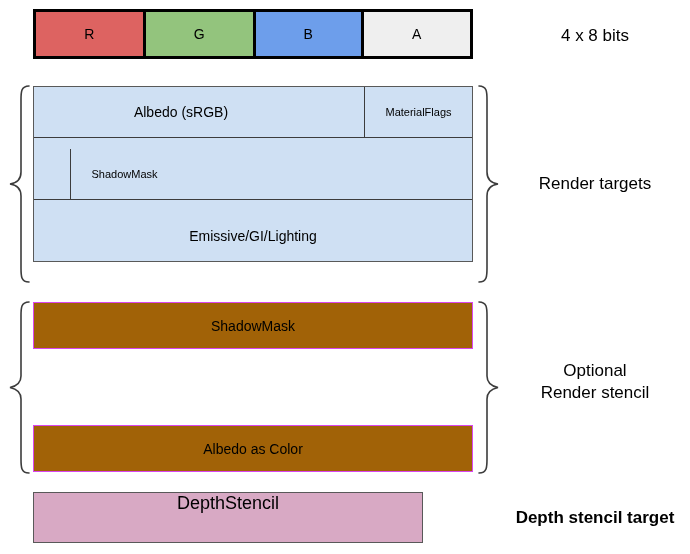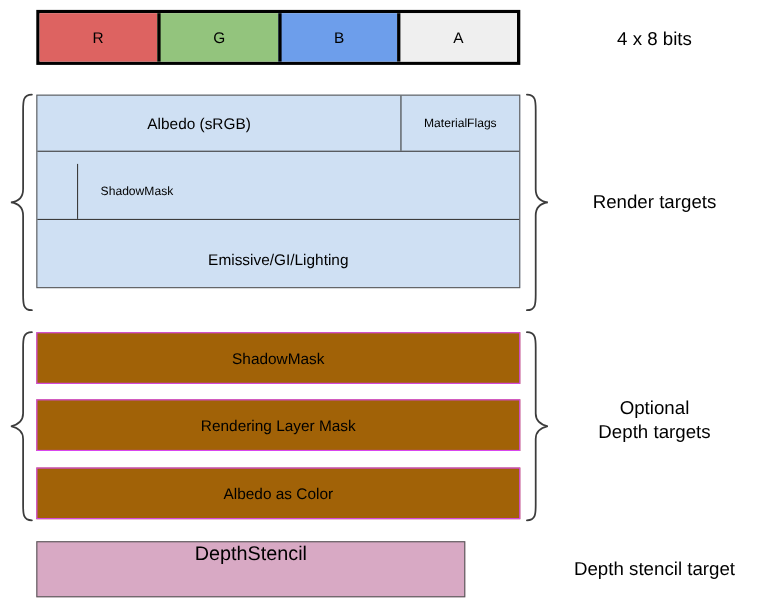--- a/index.html
+++ b/index.html
@@ -139,21 +139,21 @@
     position: absolute;
     text-align: center;
     font-size: 17px;
     line-height: 22px;
     color: #000000;
     white-space: pre-line;
   }
   .lbl-bits    { left: 505px; top: 25px;  width: 180px; }
   .lbl-rt      { left: 505px; top: 173px; width: 180px; }
   .lbl-opt     { left: 505px; top: 360px; width: 180px; }
-  .lbl-depth   { left: 500px; top: 507px; width: 190px; }
+  .lbl-depth   { left: 500px; top: 507px; width: 190px; font-weight: bold; }
 </style>
 </head>
 <body>
 
 <div class="canvas">
 
   <div class="rgba-bar">
     <div class="rgba-cell c-r">
       <span>R</span>
     </div>
@@ -199,35 +199,32 @@
 
   <div class="brace" style="left:6px; top:300px;">
     <svg width="26" height="175" viewBox="0 0 26 175" aria-hidden="true">
       <path d="M23 2 C15 2, 15 8, 15 16 L15 76 C15 83, 11 86, 4 87.5 C11 89, 15 92, 15 99 L15 159 C15 167, 15 173, 23 173" fill="none" stroke="#3c3c3c" stroke-width="1.6" stroke-linecap="round"></path>
     </svg>
   </div>
 
   <div class="optbox o1">
     <span>ShadowMask</span>
   </div>
-  <div class="optbox o2">
-    <span>Rendering Layer Mask</span>
-  </div>
   <div class="optbox o3">
     <span>Albedo as Color</span>
   </div>
 
   <div class="brace" style="left:476px; top:300px;">
     <svg width="26" height="175" viewBox="0 0 26 175" aria-hidden="true">
       <path d="M3 2 C11 2, 11 8, 11 16 L11 76 C11 83, 15 86, 22 87.5 C15 89, 11 92, 11 99 L11 159 C11 167, 11 173, 3 173" fill="none" stroke="#3c3c3c" stroke-width="1.6" stroke-linecap="round"></path>
     </svg>
   </div>
 
   <div class="side-label lbl-opt">Optional
-Depth targets</div>
+Render stencil</div>
 
   <div class="depthbox">
     <span>DepthStencil</span>
   </div>
 
   <div class="side-label lbl-depth">Depth stencil target</div>
 
 </div>
 
 </body></html>

